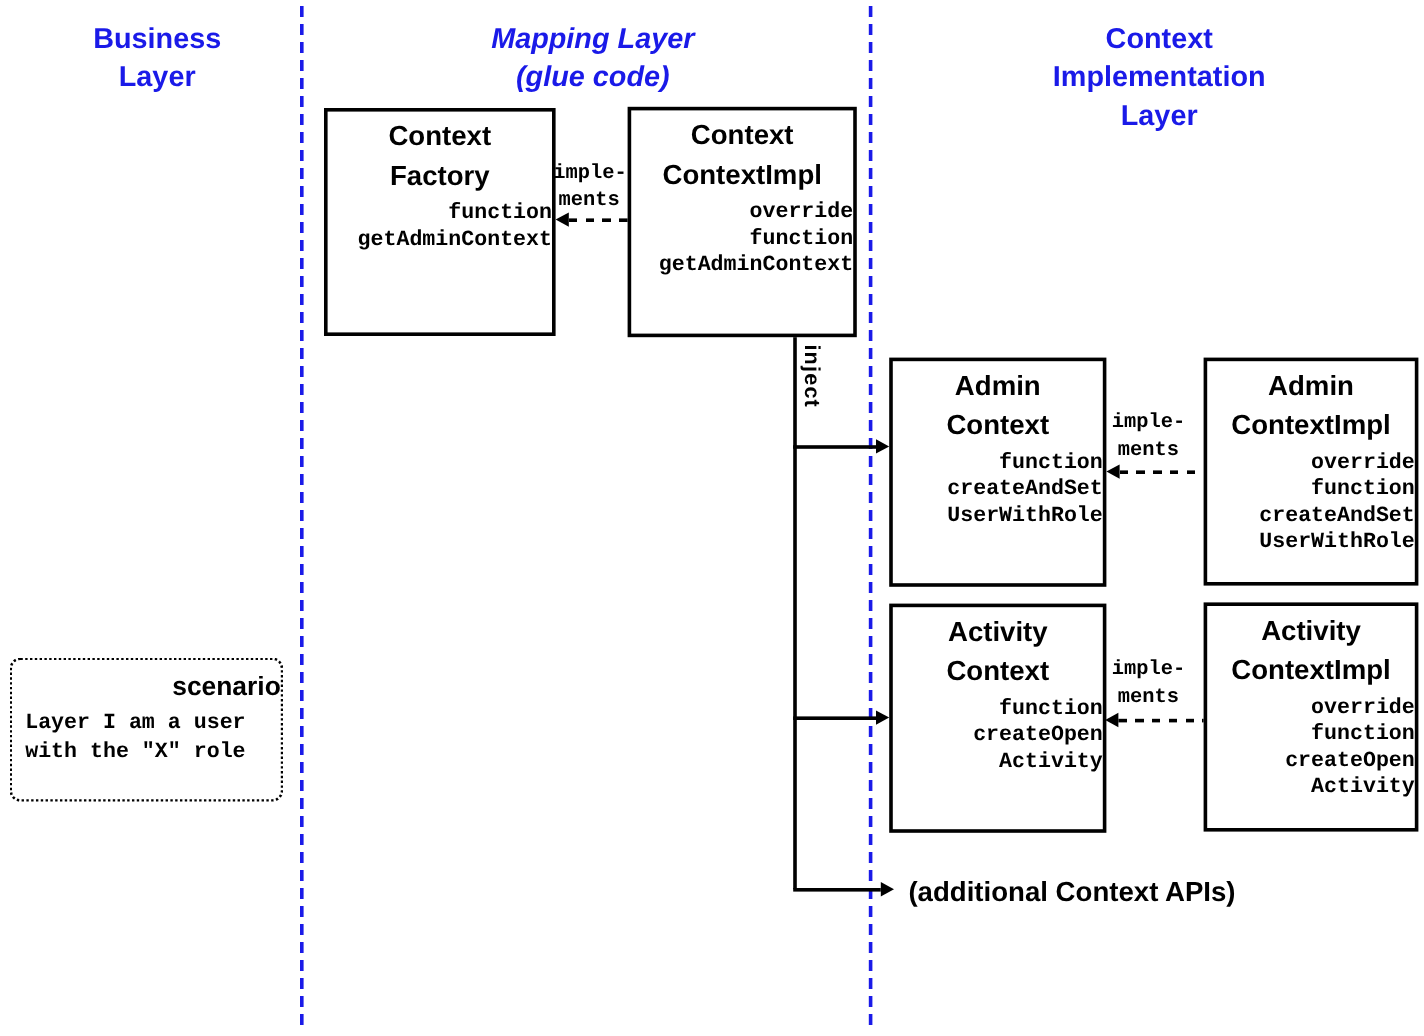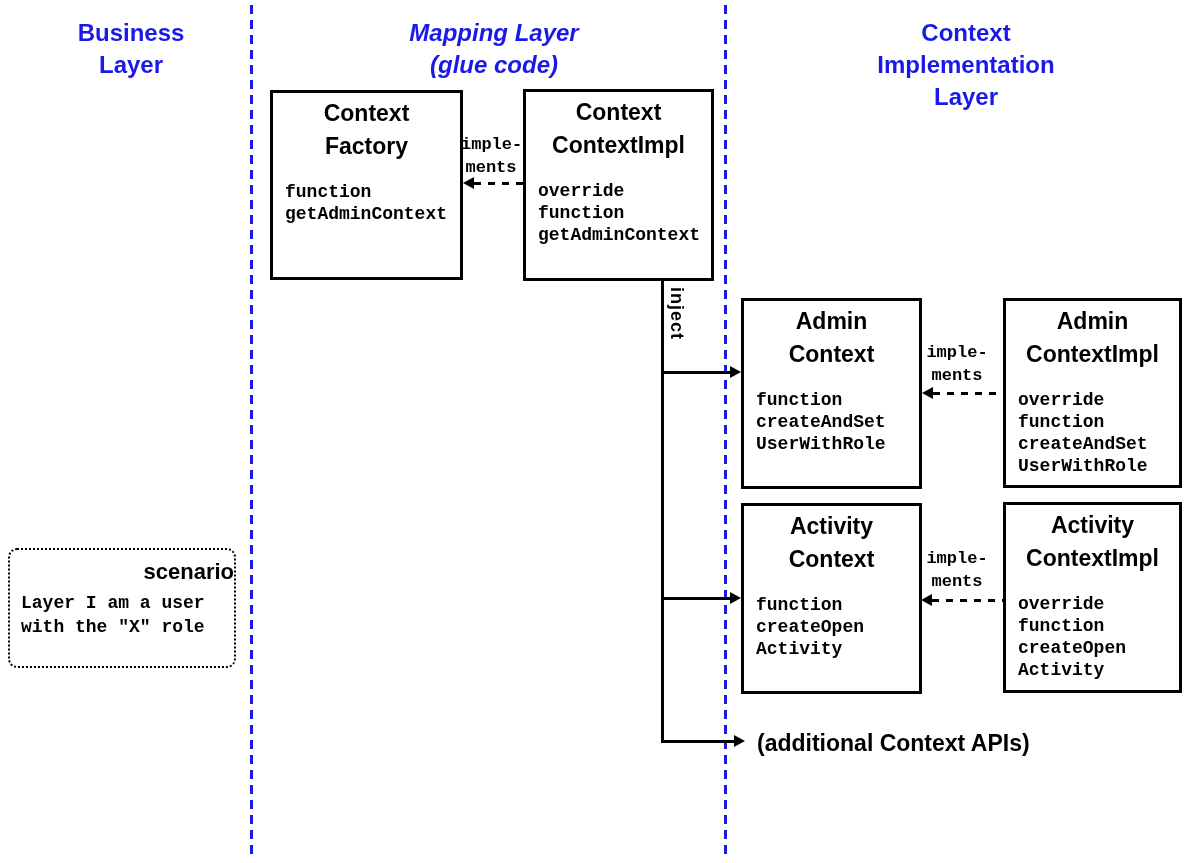--- a/index.html
+++ b/index.html
@@ -56,23 +56,23 @@
     line-height: 33px;
     text-align: center;
     padding-top: 4px;
     white-space: nowrap;
   }
   .box-body {
     font-family: "Liberation Mono", monospace;
     font-weight: bold;
     font-size: 18px;
     line-height: 22px;
-    padding-left: 12px;
-    margin-top: 18px;
-    white-space: nowrap;
+    margin-top: 4px;
+    white-space: nowrap;
+    text-align: right;
   }
   #box-context-factory      { left: 270px;  top: 90px;  width: 193px; height: 190px; }
   #box-context-factory-impl { left: 523px;  top: 89px;  width: 191px; height: 192px; }
   #box-admin-context        { left: 741px;  top: 298px; width: 181px; height: 191px; }
   #box-admin-context-impl   { left: 1003px; top: 298px; width: 179px; height: 190px; }
   #box-activity-context     { left: 741px;  top: 503px; width: 181px; height: 191px; }
   #box-activity-context-impl{ left: 1003px; top: 502px; width: 179px; height: 191px; }
 
   
   #box-scenario {

